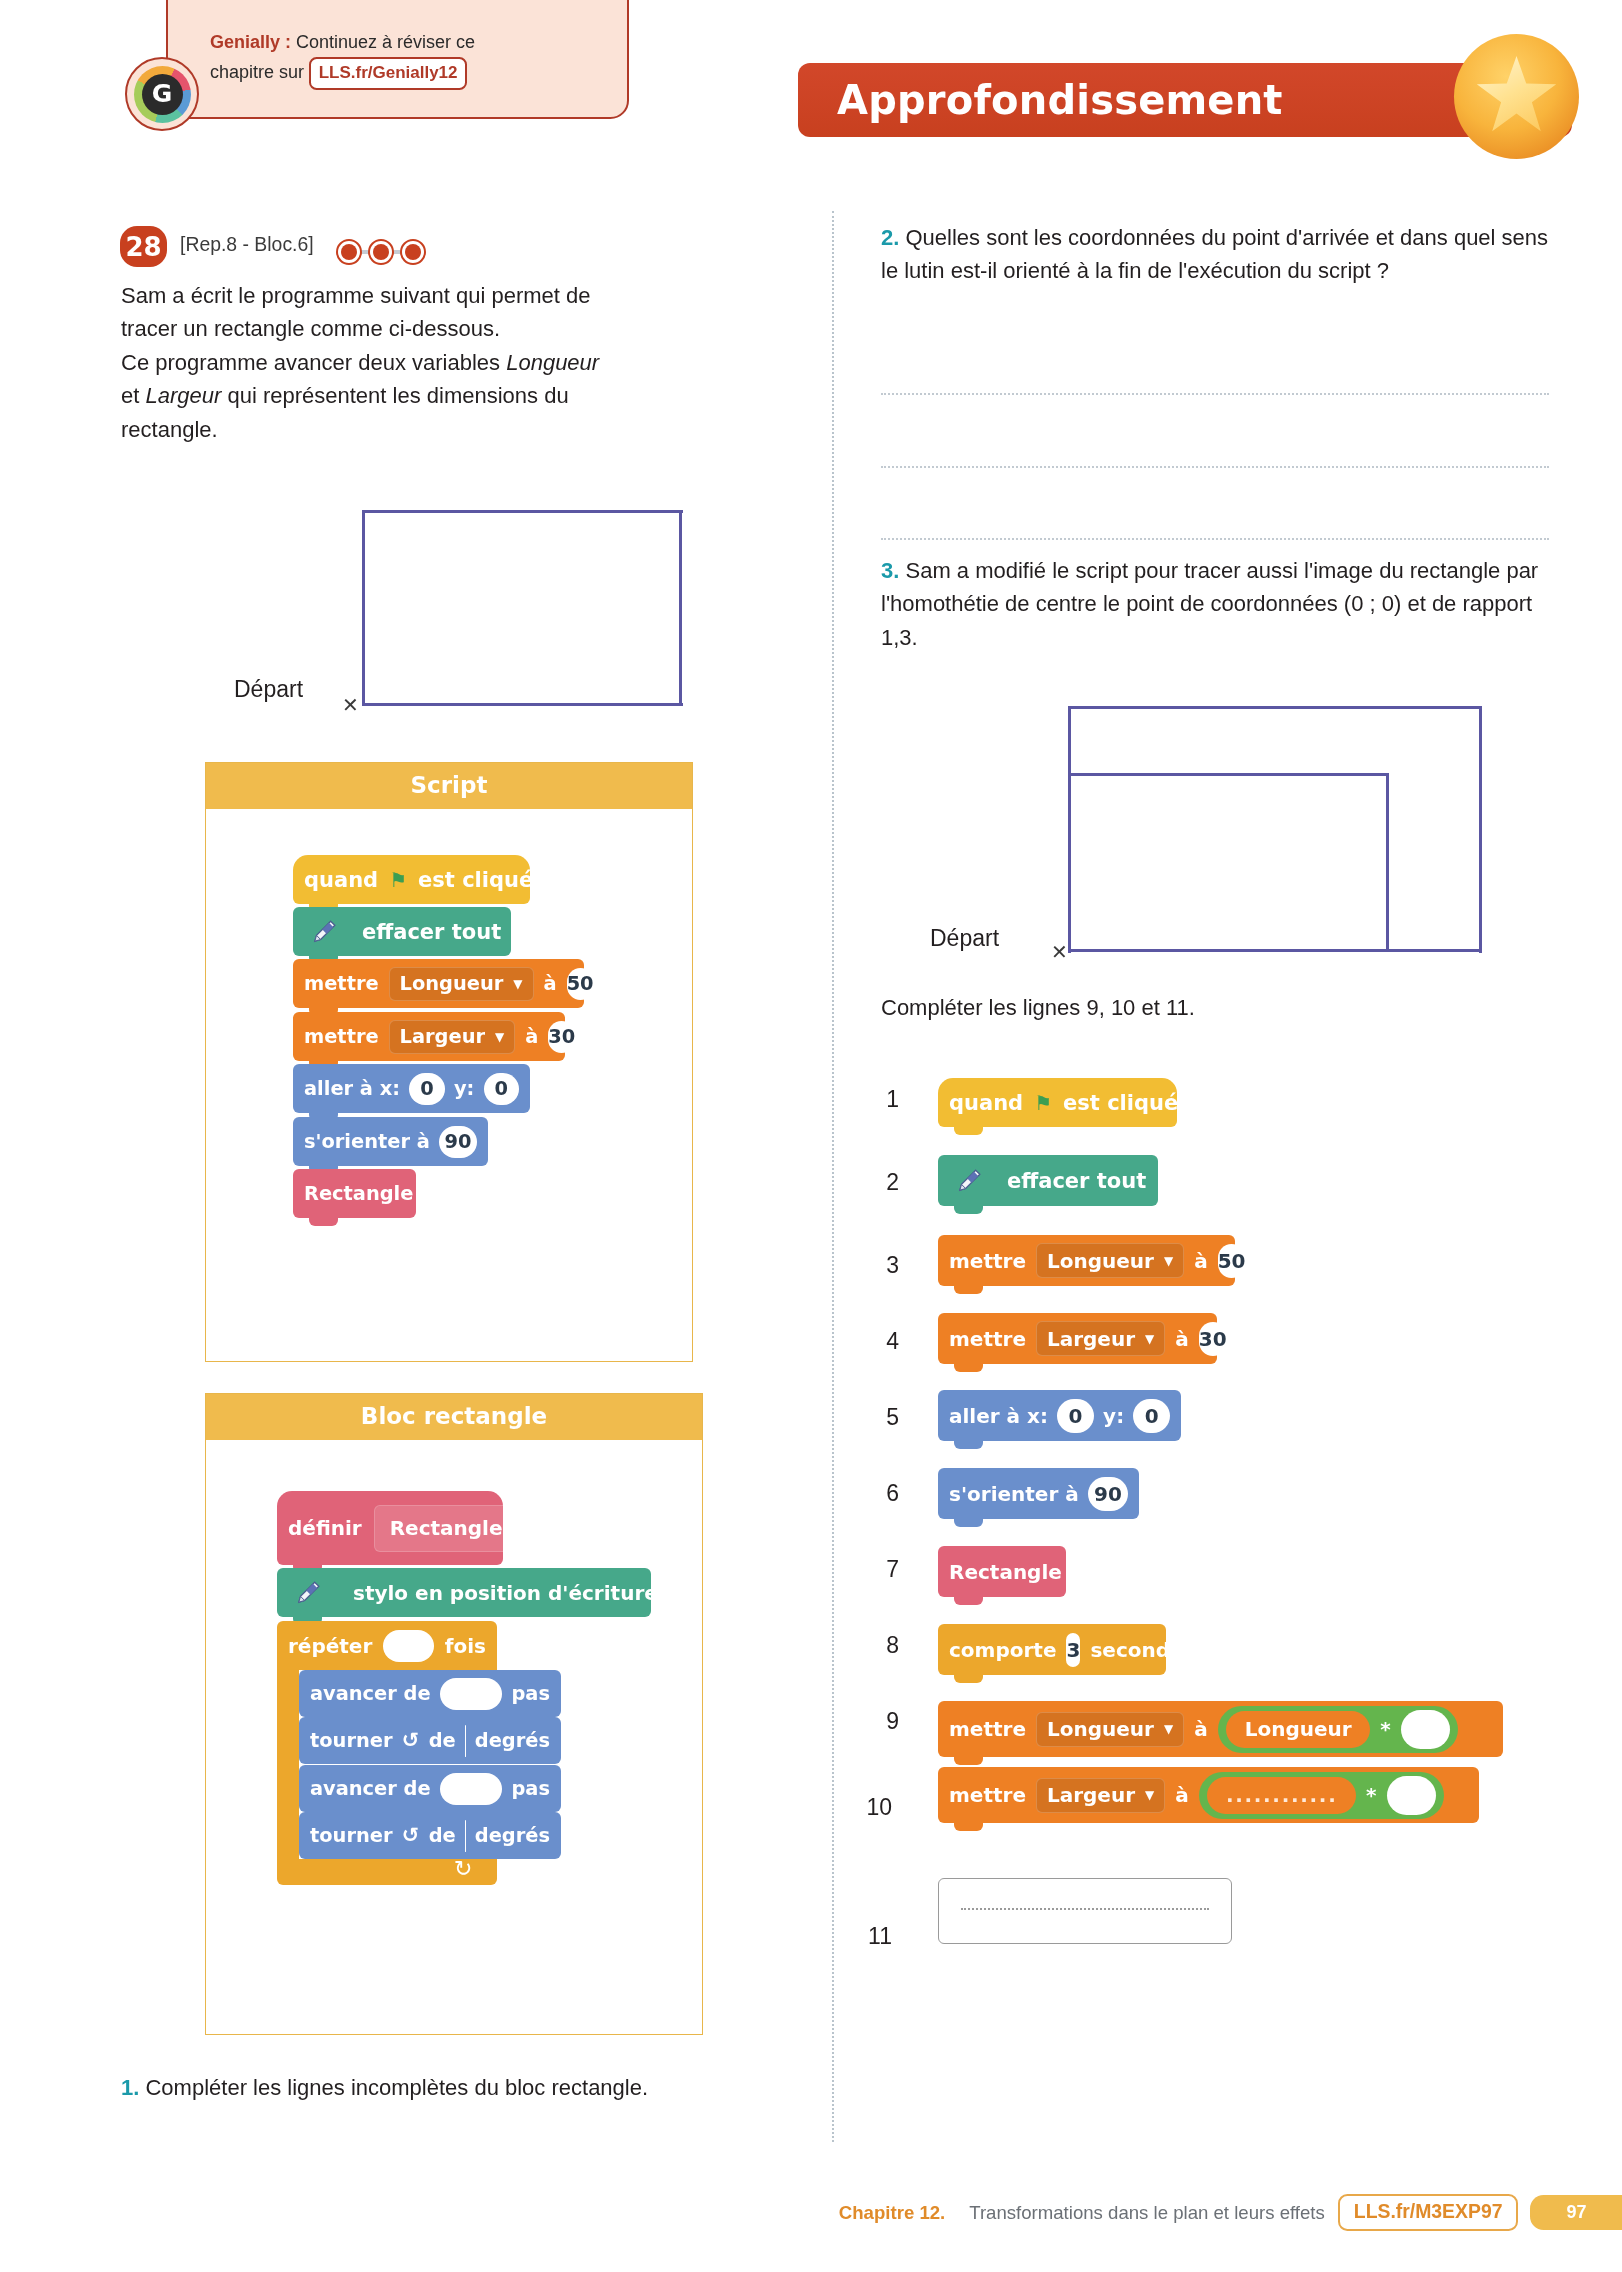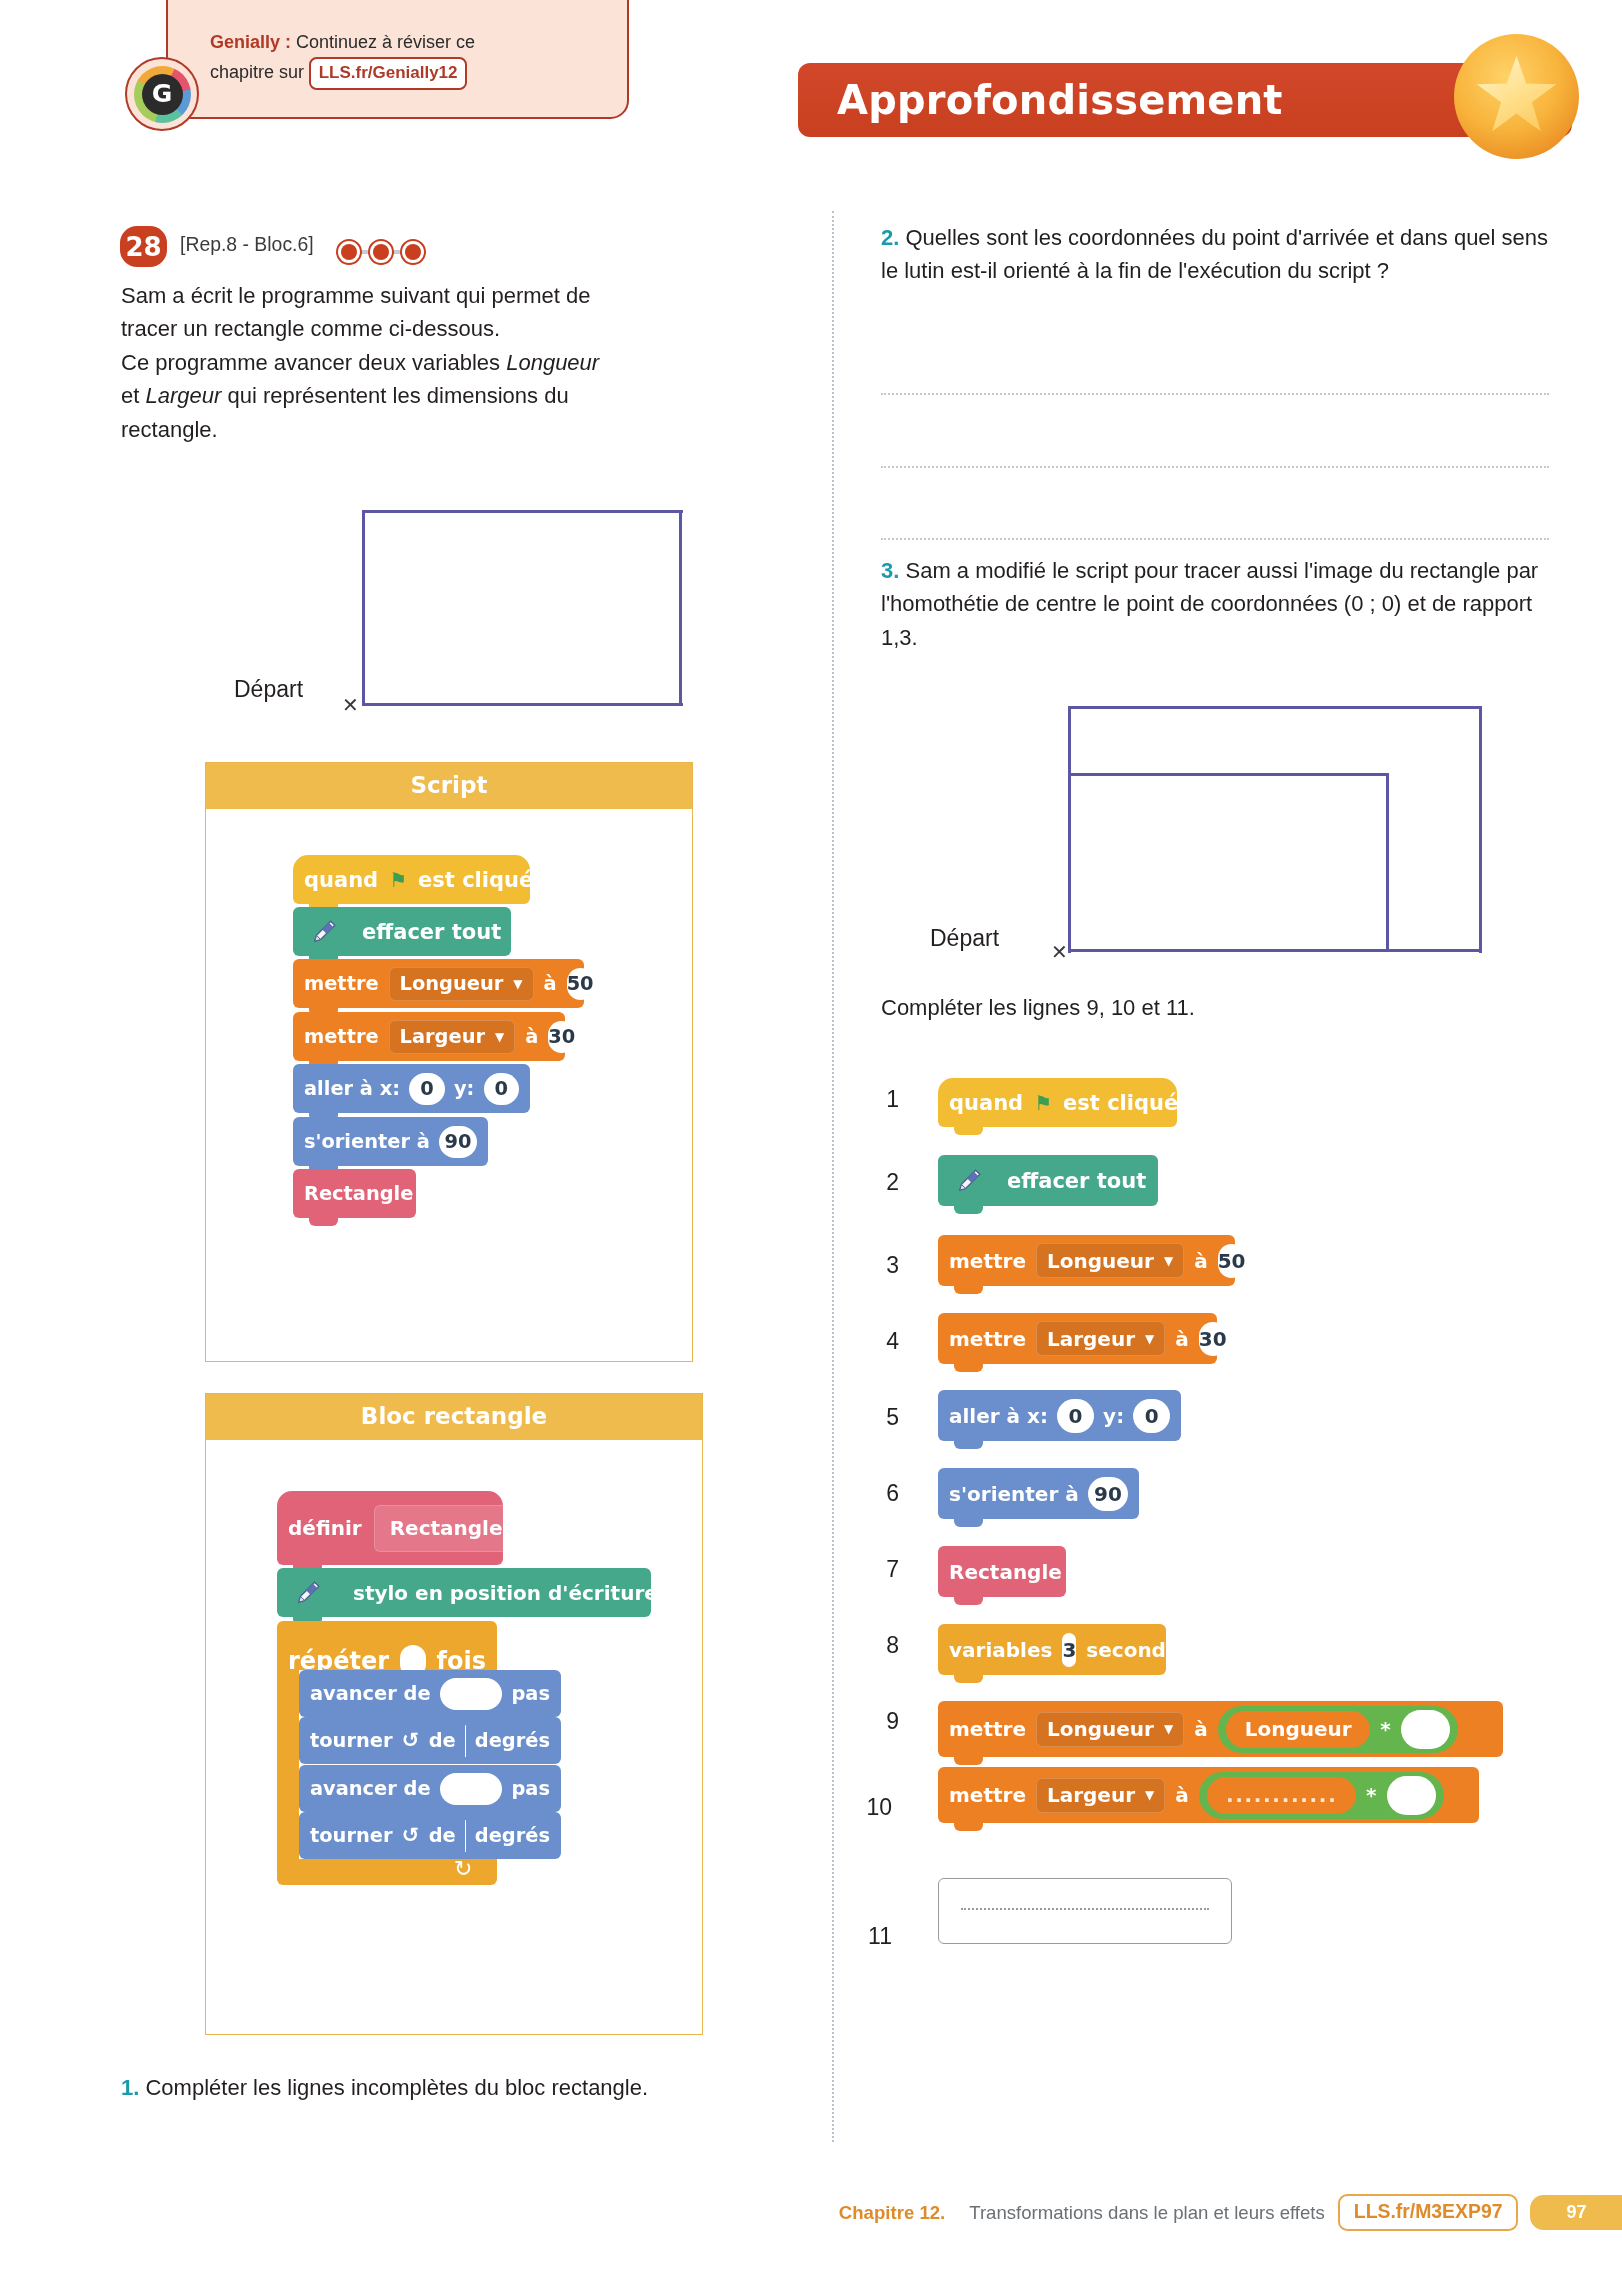--- a/index.html
+++ b/index.html
@@ -405,21 +405,21 @@
             <path d="M9 22 L14 27 L7 29 Z" fill="#dde3ee" stroke="#4a5f8f" stroke-width="1.2"></path>
           </svg>
         </span>
         <span>stylo en position d'écriture</span>
         <span class="notch"></span>
       </div>
 
       <div class="cwrap" style="left:71px;top:181px;width:220px;height:264px;">
         <div class="mouth" style="left:22px;top:49px;width:198px;height:189px;"></div>
       </div>
-      <div class="blk b-control" style="left:71px;top:181px;width:220px;height:49px;gap:11px;font-size:24px;background:transparent;margin-top:15px;">
+      <div class="blk b-control" style="left:71px;top:181px;width:220px;height:49px;gap:11px;font-size:20px;background:transparent;">
         <span>répéter</span>
         <span class="oval" style="width:52px;height:32px;"></span>
         <span>fois</span>
       </div>
 
       <div style="position:absolute;left:248px;top:416px;color:#fff;font-size:22px;font-family:'DejaVu Sans',sans-serif;">↻</div>
 
       <div class="blk b-motion" style="left:93px;top:230px;width:262px;height:47px;gap:9.3px;font-size:19.4px;">
         <span>avancer de</span>
         <span class="oval" style="width:95px;height:32px;"></span>
@@ -547,21 +547,21 @@
     <span class="oval" style="width:46px;height:34px;font-size:20px;">90</span>
     <span class="notch"></span>
   </div>
 
   <div class="blk b-custom" style="left:938px;top:1546px;width:128px;height:51px;font-size:20px;">
     <span>Rectangle</span>
     <span class="notch"></span>
   </div>
 
   <div class="blk b-control" style="left:938px;top:1624px;width:228px;height:51px;gap:10px;font-size:20px;">
-    <span>variables</span>
+    <span>comporte</span>
     <span class="oval" style="width:41px;height:34px;font-size:20px;">3</span>
     <span>secondes</span>
     <span class="notch"></span>
   </div>
 
   <div class="blk b-data" style="left:938px;top:1701px;width:565px;height:56px;gap:10px;font-size:20px;">
     <span>mettre</span>
     <span class="drop" style="height:35px;padding:0 10px;font-size:20px;">
       <span>Longueur</span>
       <span class="caret">▼</span>

